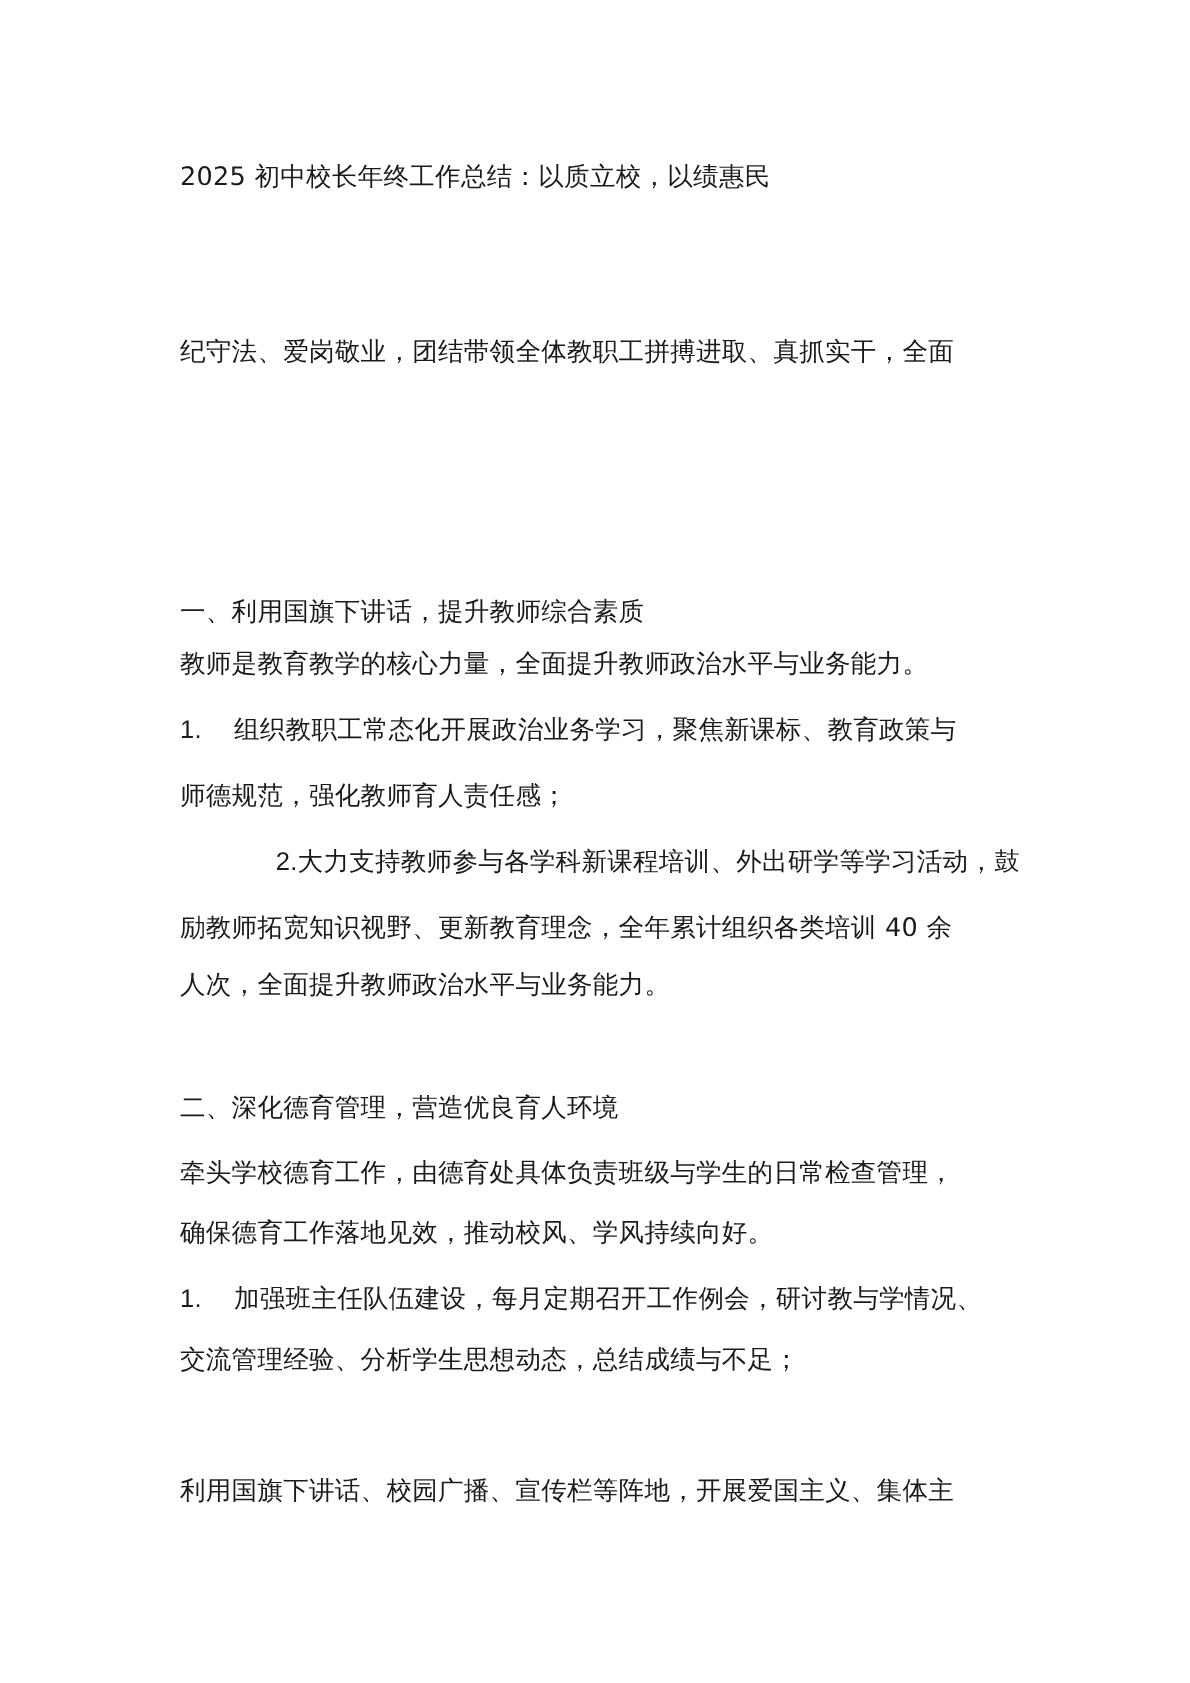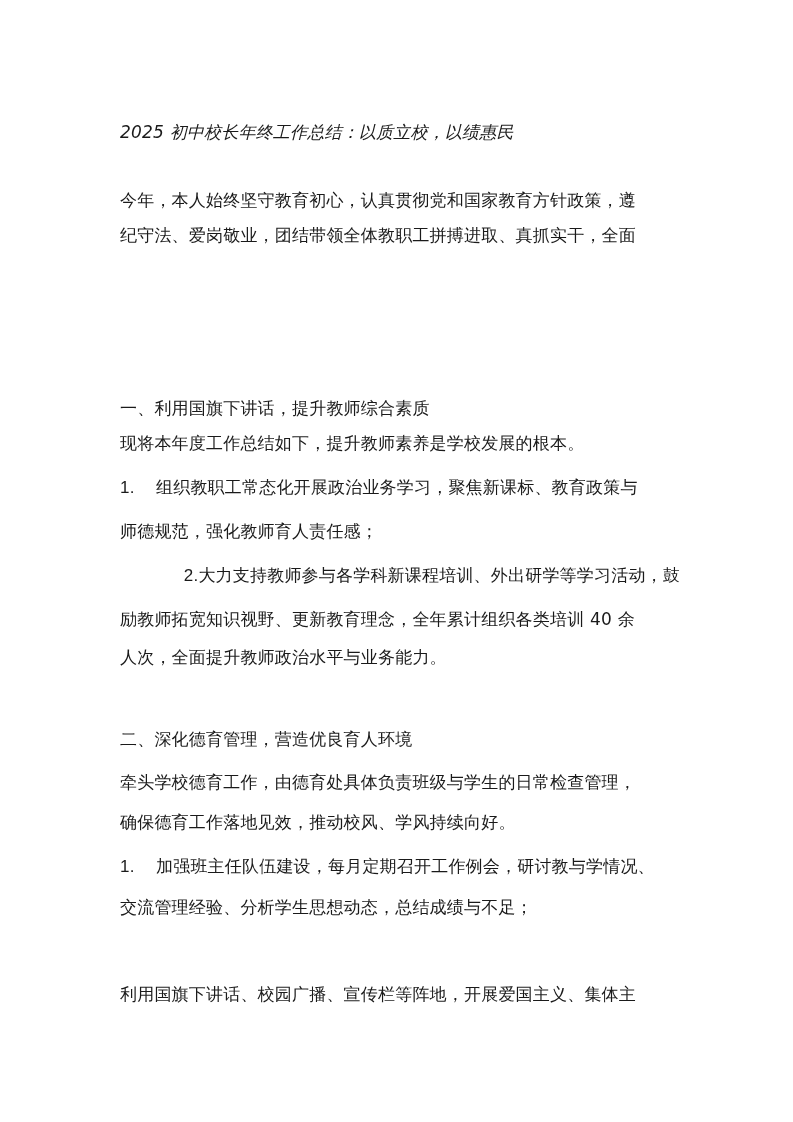--- a/index.html
+++ b/index.html
@@ -8,27 +8,26 @@
   .page { position: absolute; left: 0; top: 0; width: 793px; height: 1122px; background: #ffffff; }
   .line { position: absolute; left: 120px; width: 560px; font-size: 17px; line-height: 22px;
           white-space: nowrap; letter-spacing: 0.2px; }
   .num { display: inline-block; width: 36px; font-family: "Liberation Sans", sans-serif; }
 </style>
 </head>
 <body>
 
 <div class="page">
 
-  <div class="line" style="top:121px;font-style:italic;">2025 初中校长年终工作总结：以质立校，以绩惠民</div>
+  <div class="line" style="top:107px;">2025 初中校长年终工作总结：以质立校，以绩惠民</div>
 
-  <div class="line" style="top:189px;">今年，本人始终坚守教育初心，认真贯彻党和国家教育方针政策，遵</div>
   <div class="line" style="top:224px;">纪守法、爱岗敬业，团结带领全体教职工拼搏进取、真抓实干，全面</div>
 
   <div class="line" style="top:397px;">一、利用国旗下讲话，提升教师综合素质</div>
-  <div class="line" style="top:432px;">现将本年度工作总结如下，提升教师素养是学校发展的根本。</div>
+  <div class="line" style="top:432px;">教师是教育教学的核心力量，全面提升教师政治水平与业务能力。</div>
 
   <div class="line" style="top:476px;">
     <span class="num">1.</span><span>组织教职工常态化开展政治业务学习，聚焦新课标、教育政策与</span>
   </div>
   <div class="line" style="top:520px;">师德规范，强化教师育人责任感；</div>
 
   <div class="line" style="top:564px;text-align:right;">
     <span class="num">2.</span><span>大力支持教师参与各学科新课程培训、外出研学等学习活动，鼓</span>
   </div>
   <div class="line" style="top:608px;">励教师拓宽知识视野、更新教育理念，全年累计组织各类培训 40 余</div>

